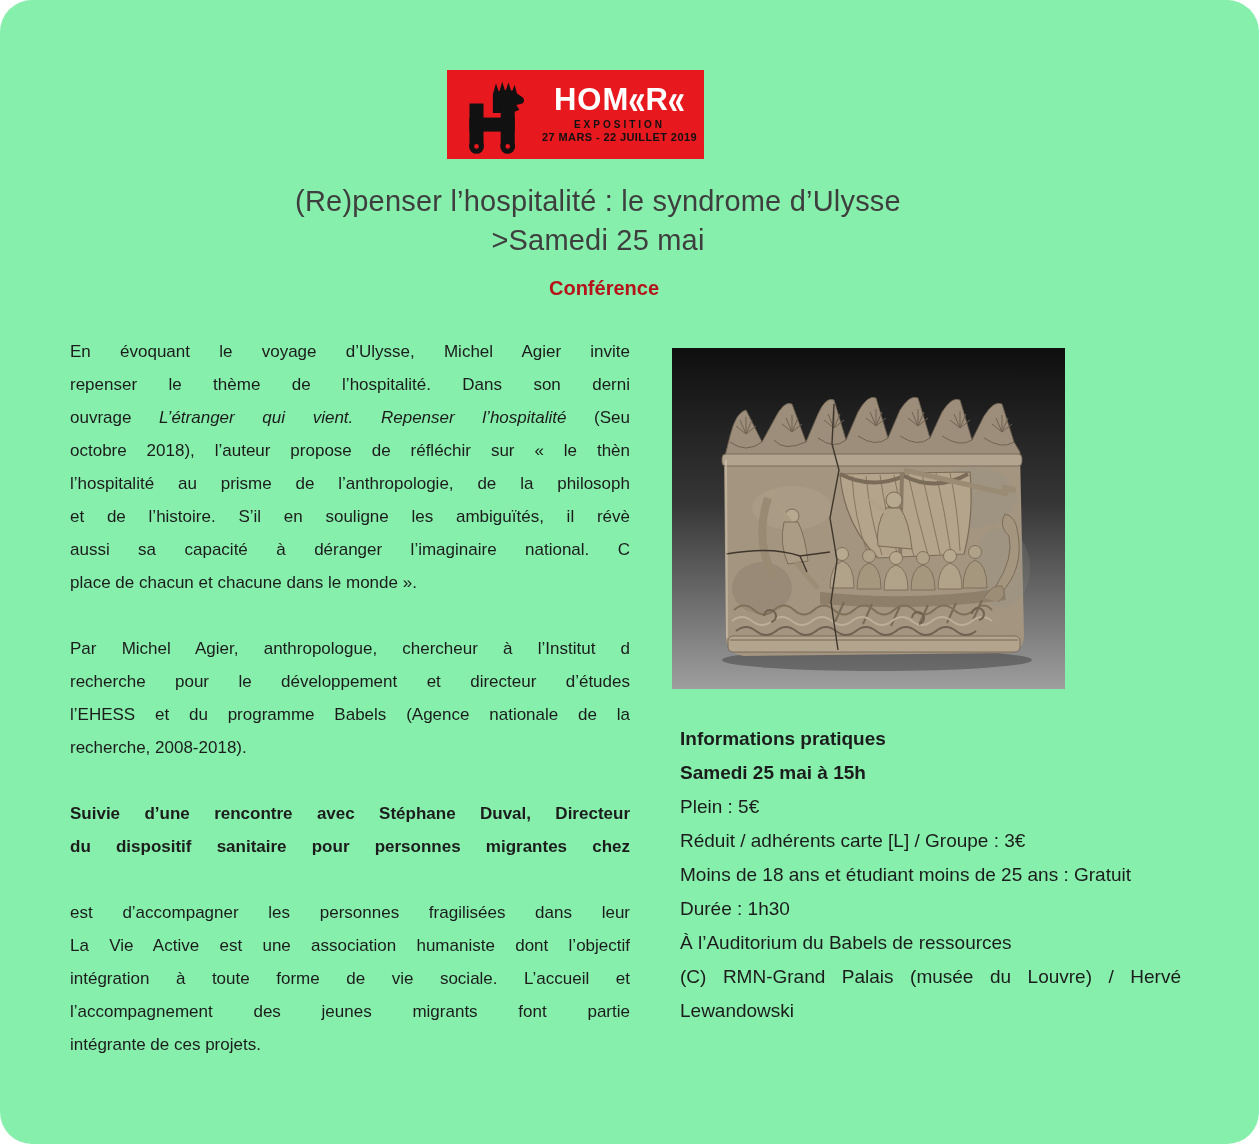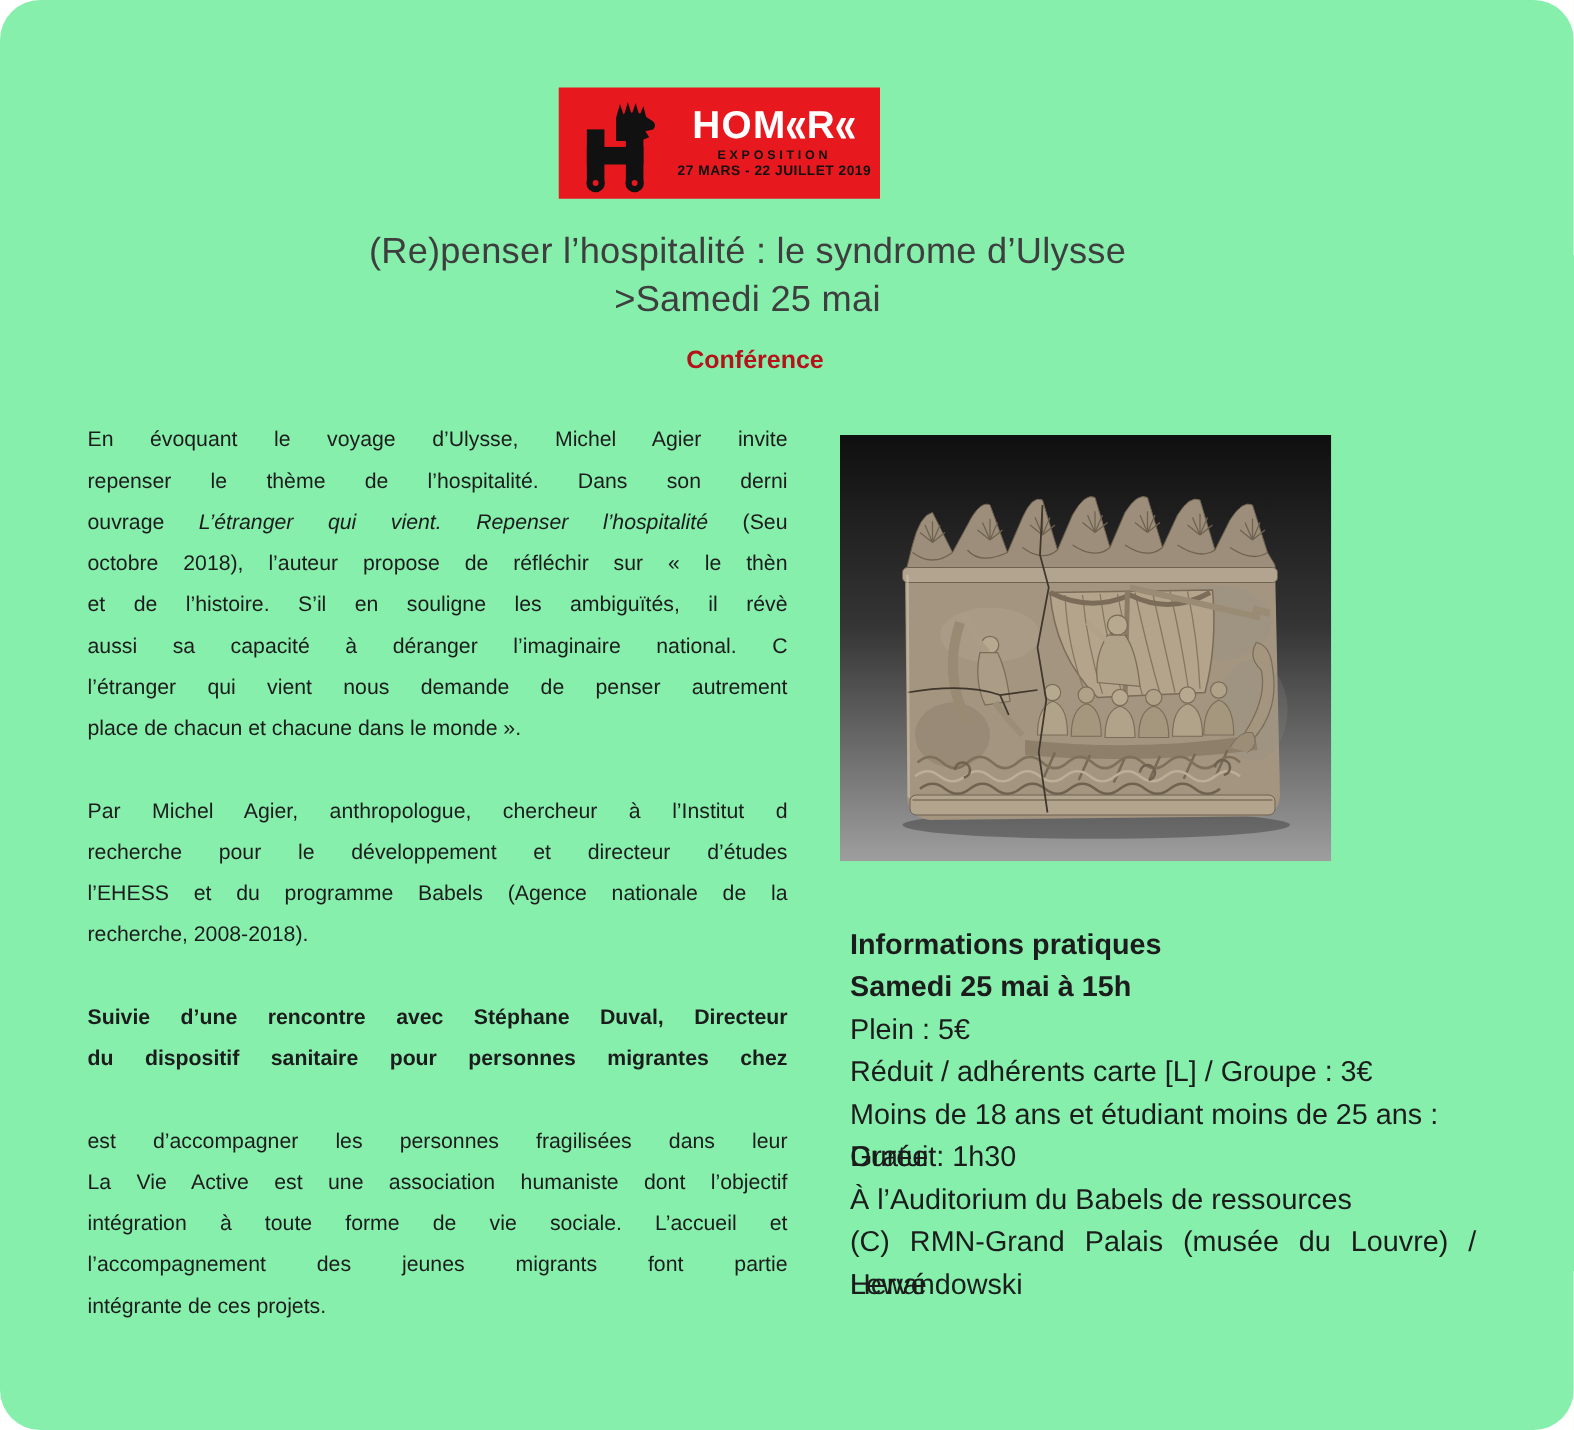--- a/index.html
+++ b/index.html
@@ -48,21 +48,21 @@
     text-align:justify; text-align-last:justify;
   }
   .pline.last { text-align-last:left; white-space:normal; }
   .pline em { font-style:italic; }
 
   
   .artwork { position:absolute; left:672px; top:348px; width:393px; height:341px; }
   .artwork svg { display:block; width:100%; height:100%; }
 
   
-  .info { position:absolute; left:680px; top:722px; width:501px; font-size:23px;margin-top:16px; }
+  .info { position:absolute; left:680px; top:722px; width:501px; font-size:19px; }
   .iline { height:34px; line-height:34px; }
   .iline.bold { font-weight:700; }
   .iline.just { text-align:justify; text-align-last:justify; }
 </style>
 </head>
 <body>
 
 <div class="page">
 
   <div class="banner">
@@ -97,23 +97,23 @@
     <div class="title-line">&gt;Samedi 25 mai</div>
     <div class="category">Conférence</div>
   </div>
 
   <div class="article">
     <div class="para">
       <div class="pline">En évoquant le voyage d’Ulysse, Michel Agier invite</div>
       <div class="pline">repenser le thème de l’hospitalité. Dans son derni</div>
       <div class="pline"><span>ouvrage </span><em>L’étranger qui vient. Repenser l’hospitalité</em><span> (Seu</span></div>
       <div class="pline">octobre 2018), l’auteur propose de réfléchir sur « le thèn</div>
+      <div class="pline">l’hospitalité au prisme de l’anthropologie, de la philosoph</div>
       <div class="pline">et de l’histoire. S’il en souligne les ambiguïtés, il révè</div>
       <div class="pline">aussi sa capacité à déranger l’imaginaire national. C</div>
-      <div class="pline">l’étranger qui vient nous demande de penser autrement</div>
       <div class="pline last">place de chacun et chacune dans le monde ».</div>
     </div>
     <div class="para">
       <div class="pline">Par Michel Agier, anthropologue, chercheur à l’Institut d</div>
       <div class="pline">recherche pour le développement et directeur d’études</div>
       <div class="pline">l’EHESS et du programme Babels (Agence nationale de la</div>
       <div class="pline last">recherche, 2008-2018).</div>
     </div>
     <div class="para bold">
       <div class="pline">Suivie d’une rencontre avec Stéphane Duval, Directeur</div>

